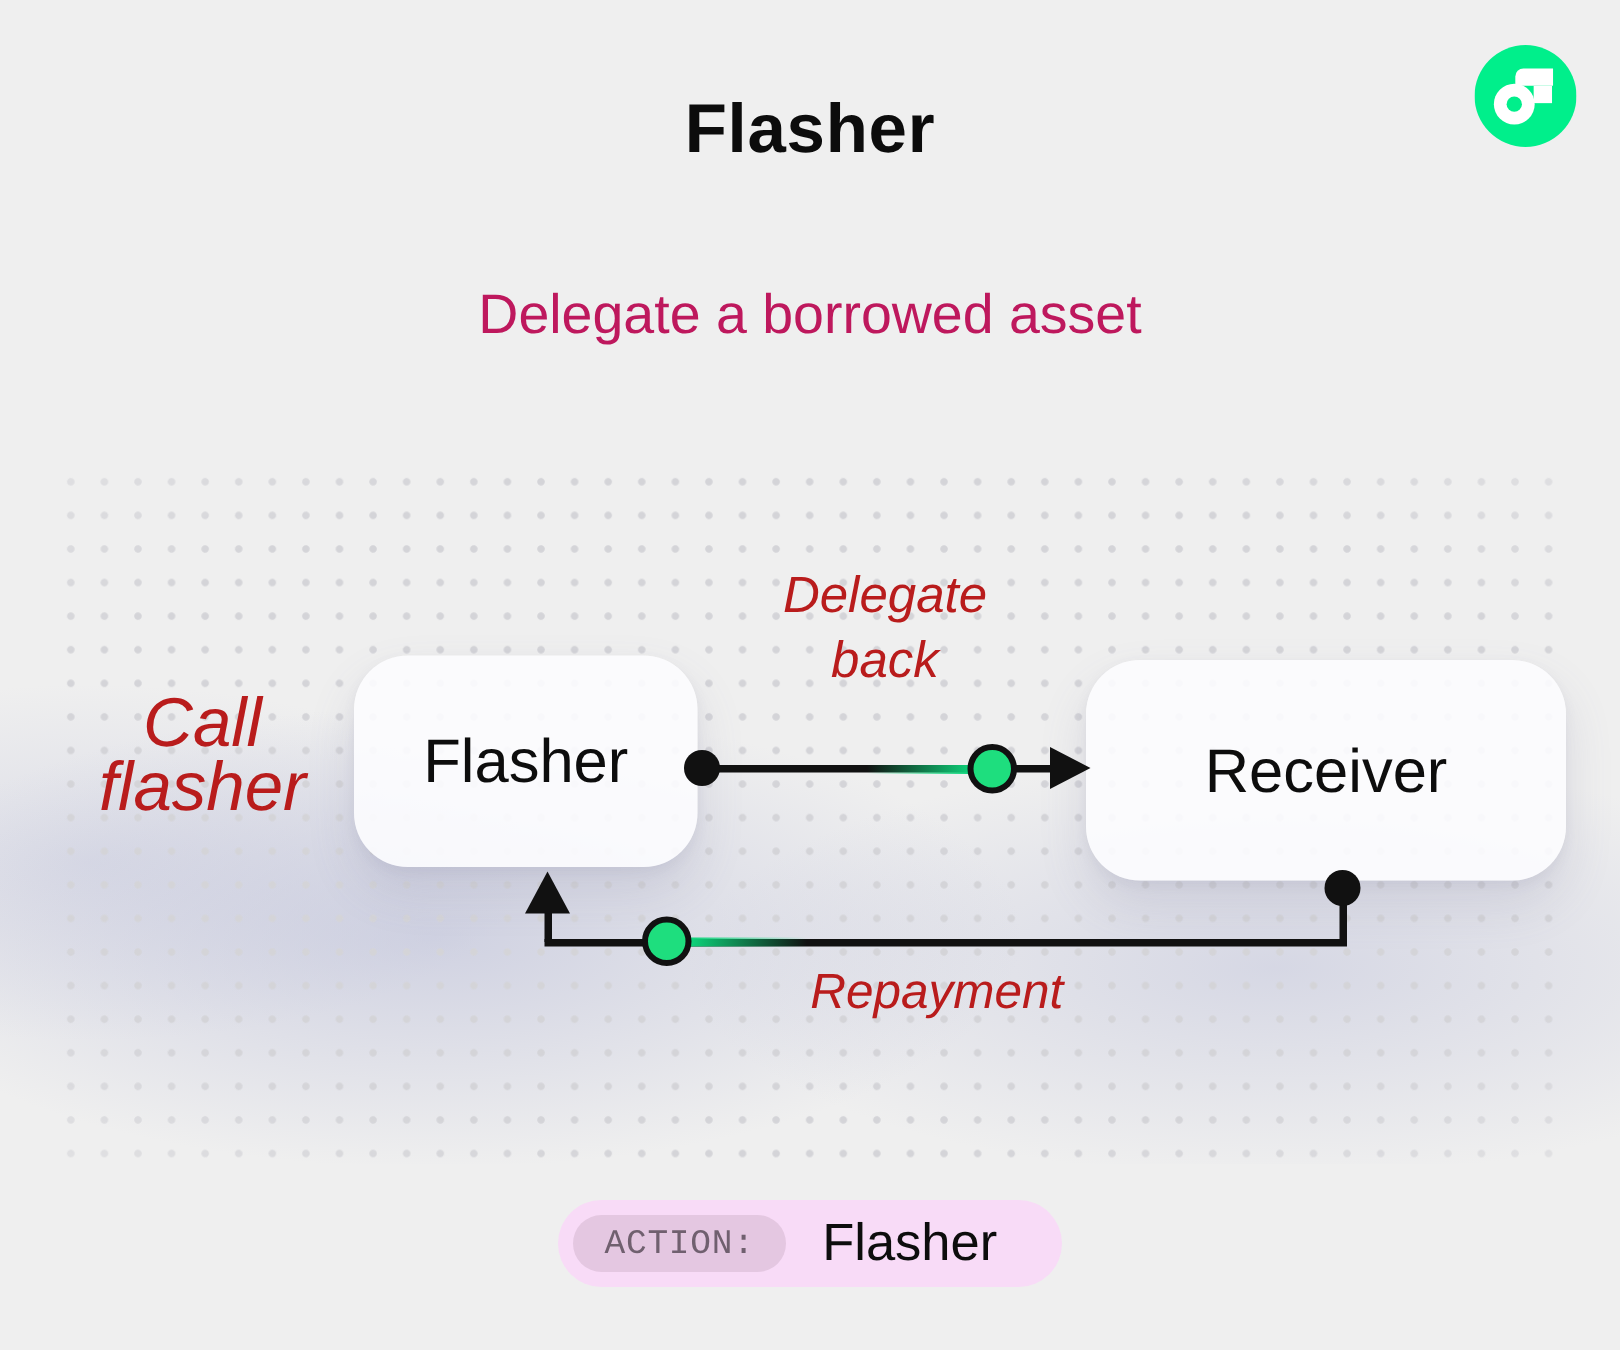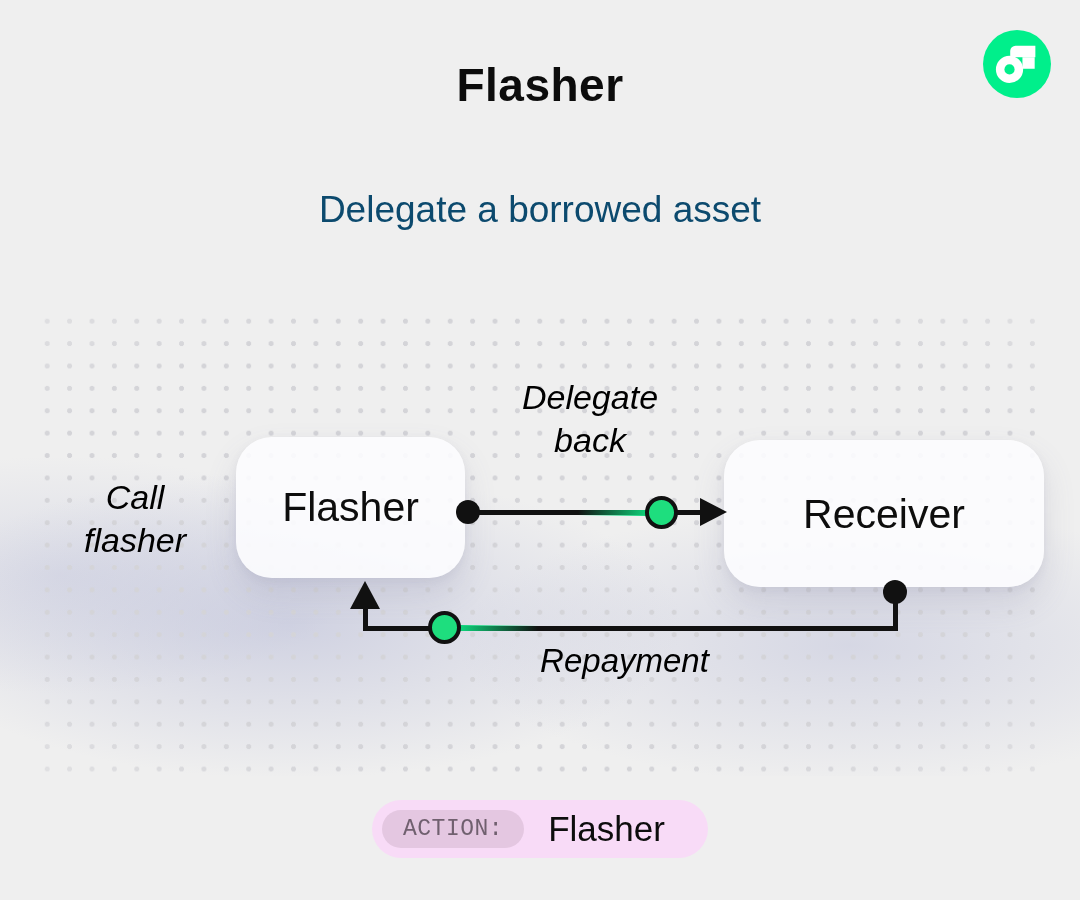--- a/index.html
+++ b/index.html
@@ -24,33 +24,33 @@
   .dots{position:absolute;left:30px;top:302px;width:1020px;height:472px;
     background-image:radial-gradient(circle,var(--dot-grid) 2.2px,rgba(0,0,0,0) 2.8px);
     background-size:22.4px 22.4px;background-position:6px 8px;
     -webkit-mask-image:radial-gradient(ellipse 95% 90% at 50% 50%,#000 55%,rgba(0,0,0,0) 100%);
             mask-image:radial-gradient(ellipse 95% 90% at 50% 50%,#000 55%,rgba(0,0,0,0) 100%);
   }
 
   .title{position:absolute;left:0;top:58px;width:1080px;text-align:center;
     font-size:46px;font-weight:700;color:#0c0c0c;letter-spacing:.5px;}
   .subtitle{position:absolute;left:0;top:184px;width:1080px;text-align:center;
-    font-size:37px;line-height:51px;font-weight:400;color:#0c4a6e;}
+    font-size:37px;line-height:51px;font-weight:400;color:#be185d;}
 
   .logo{position:absolute;left:983px;top:30px;width:68px;height:68px;}
 
   .node{position:absolute;background:rgba(253,253,255,0.88);border-radius:36px;
     box-shadow:0 16px 32px rgba(105,105,140,0.16), 0 3px 8px rgba(105,105,140,0.08);
     display:flex;align-items:center;justify-content:center;color:#0d0d0d;}
   .node-flasher{left:236px;top:437px;width:229px;height:141px;font-size:41px;}
   .node-receiver{left:724px;top:440px;width:320px;height:147px;font-size:41px;line-height:52px;text-align:center;}
 
-  .edge-label{position:absolute;font-style:italic;color:#000000;text-align:center;}
+  .edge-label{position:absolute;font-style:italic;color:#b91c1c;text-align:center;}
   .lbl-delegate{left:470px;top:376px;width:240px;font-size:34px;line-height:43px;}
-  .lbl-call{left:35px;top:476px;width:200px;font-size:34px;line-height:43px;}
+  .lbl-call{left:35px;top:460px;width:200px;font-size:46px;line-height:43px;}
   .lbl-repayment{left:477px;top:642px;width:295px;font-size:33px;}
 
   .conn-dot{position:absolute;width:24px;height:24px;border-radius:50%;background:var(--ink);}
   .dot-a{left:456px;top:500px;}
   .dot-b{left:883px;top:580px;}
 
   .line{position:absolute;background:var(--ink);}
   .hline-a{left:466px;top:510px;width:240px;height:5px;}
   .vline-b{left:892.5px;top:592px;width:5px;height:38px;}
   .hline-b{left:362.5px;top:625.5px;width:535px;height:5px;}

